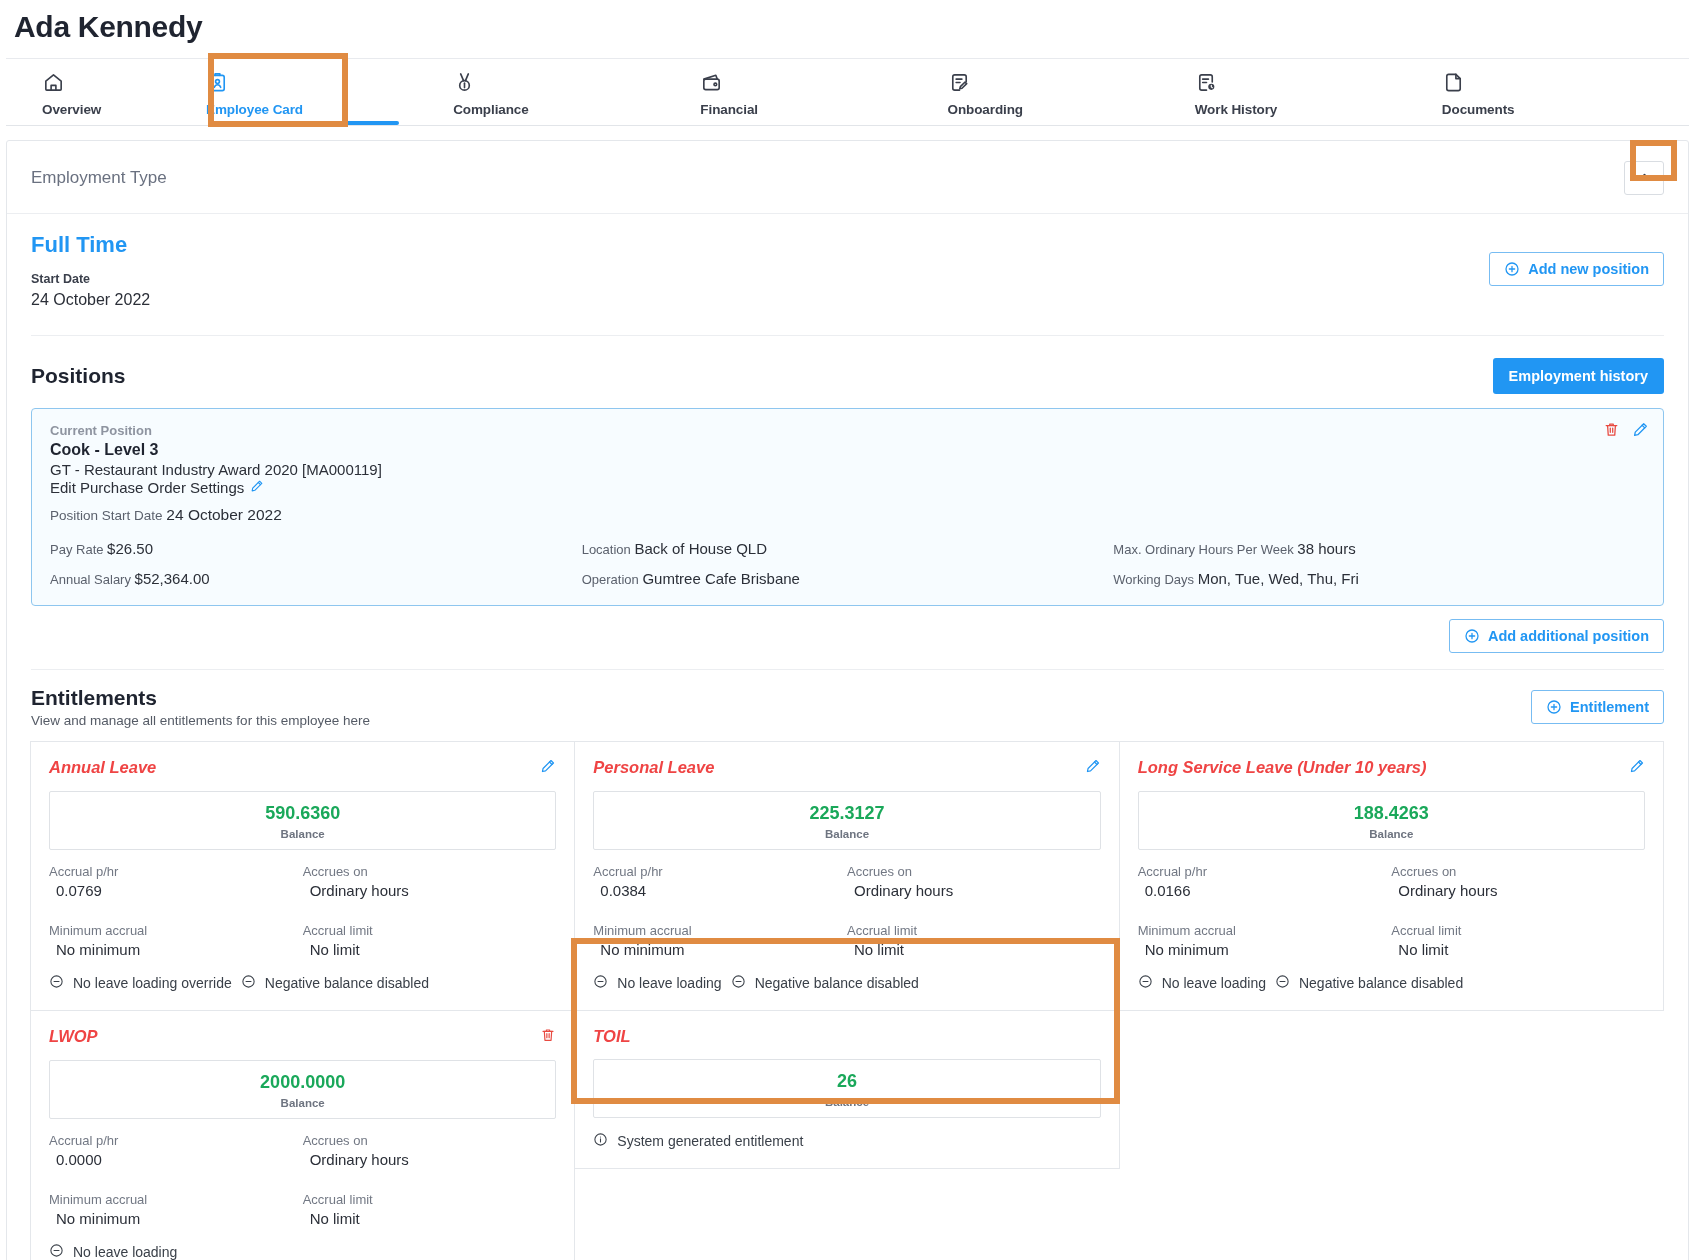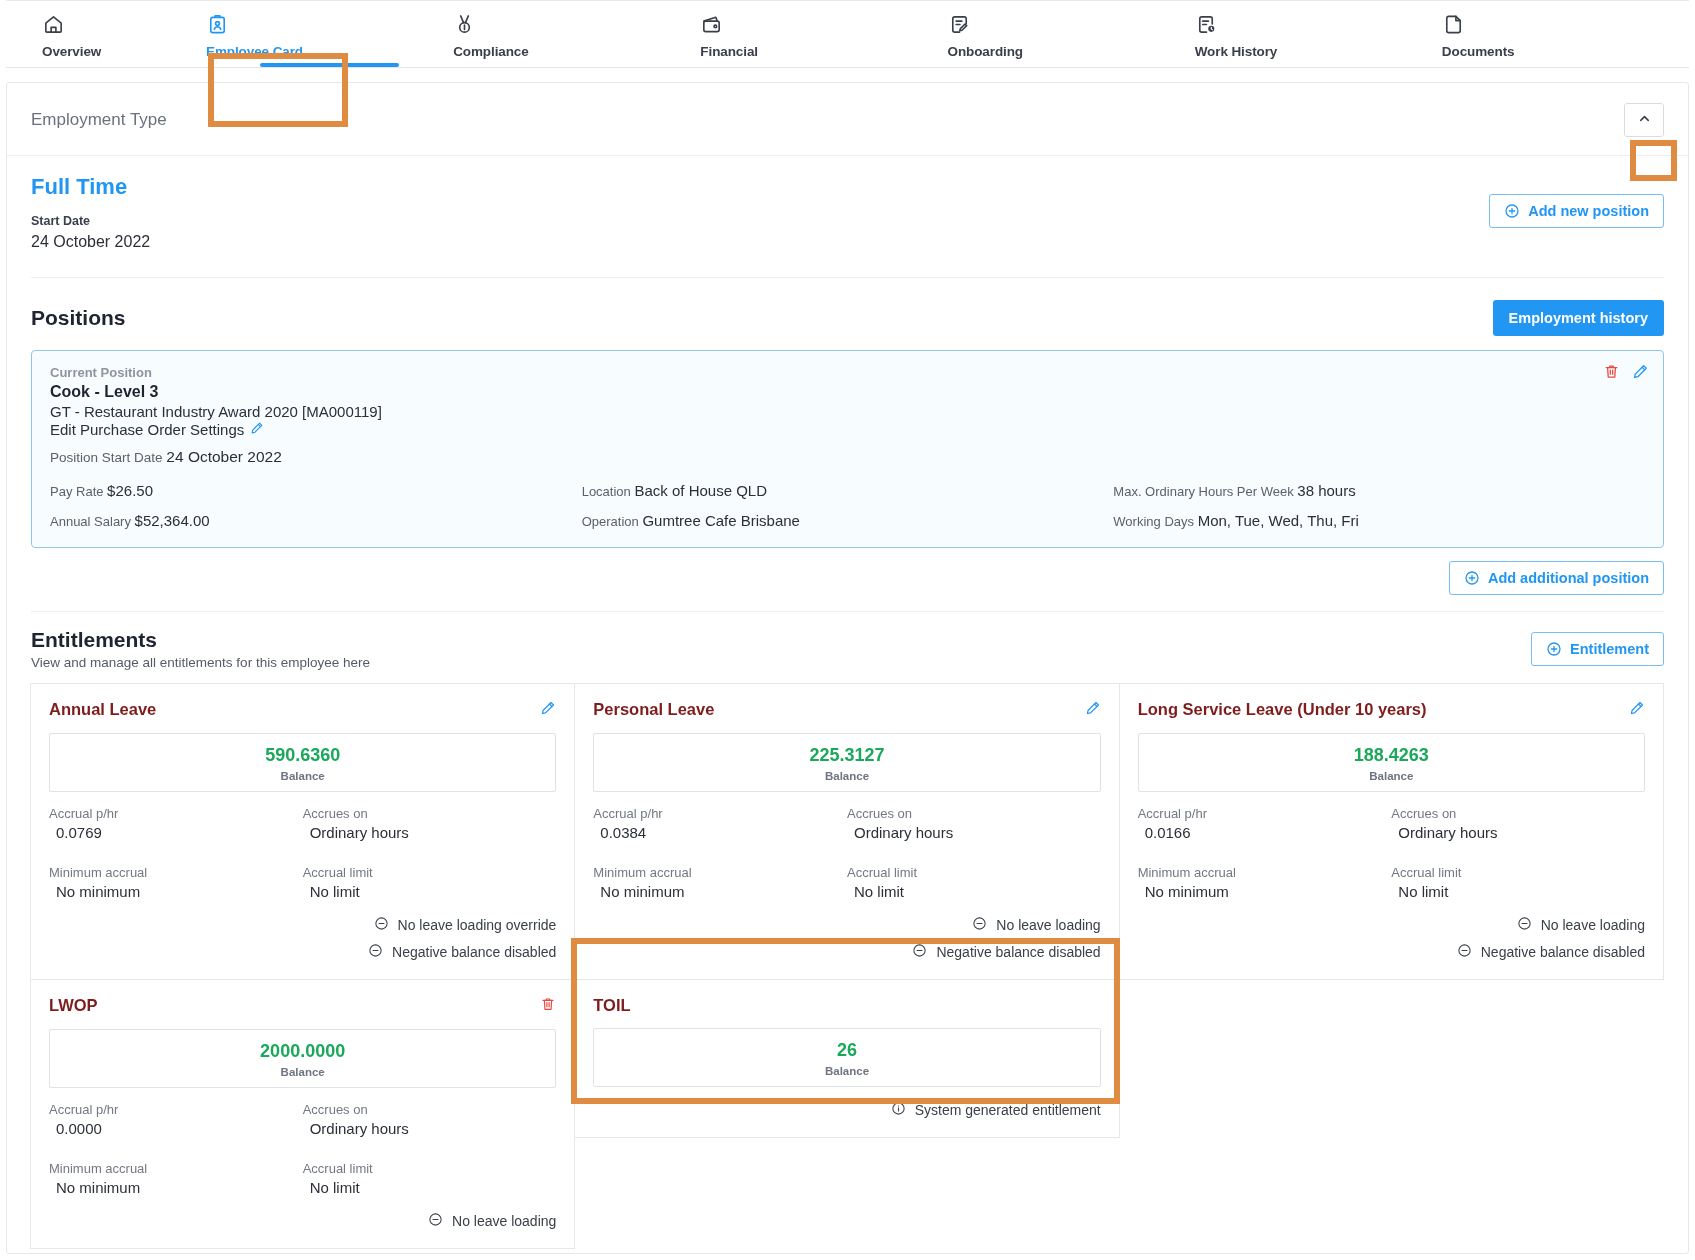--- a/index.html
+++ b/index.html
@@ -112,36 +112,37 @@
 
   
   .ent-grid { display: grid; grid-template-columns: repeat(3, 1fr); margin-top: 14px; }
   .ent-card {
     border: 1px solid #e4e7eb; background: #fff;
     padding: 16px 18px 18px 18px; position: relative;
     margin-left: -1px; margin-top: -1px;
   }
   .ent-card.short { }
   .ent-head { display: flex; align-items: flex-start; justify-content: space-between; }
-  .ent-title { font-size: 16.5px; font-weight: bold; color: #7f1d1d; }
+  .ent-title { font-size: 16.5px; font-weight: bold; color: #ef4444; font-style: italic; }
   .bal-box { border: 1px solid #dfe2e6; border-radius: 2px; margin-top: 13px; padding: 11px 0 9px 0; text-align: center; }
   .bal-num { font-size: 18px; font-weight: bold; color: #1aa85a; }
   .bal-lbl { font-size: 11.5px; font-weight: bold; color: #6e7480; margin-top: 4px; }
   .ent-grid2 { display: grid; grid-template-columns: 1fr 1fr; margin-top: 14px; row-gap: 24px; }
   .ek { font-size: 13px; color: #727884; }
   .ev { font-size: 15px; color: #2b2f38; margin-top: 3px; padding-left: 7px; }
-  .ent-flags { margin-top: 16px; display: flex; flex-direction: column; gap: 9px; align-items: flex-end; }
+  .ent-flags { margin-top: 16px; display: flex; gap: 9px; align-items: flex-end; }
   .flag { display: flex; align-items: center; gap: 9px; font-size: 14px; color: #3a4049; }
   .icon-btn { cursor: pointer; display: block; }
 </style>
 </head>
 <body>
 
 <div class="page">
 
+  <div class="page-title">Ada Kennedy</div>
 
   <div class="tabbar">
 
     <div class="tab">
       <span class="ticon">
         <svg width="23" height="23" viewBox="0 0 24 24" fill="none" stroke="#3a3f4b" stroke-width="1.7" stroke-linecap="round" stroke-linejoin="round">
           <path d="M4 10.5 12 4l8 6.5V19a1 1 0 0 1-1 1H5a1 1 0 0 1-1-1z"></path>
             <path d="M9.5 20v-5h5v5"></path>
         </svg>
       </span>

